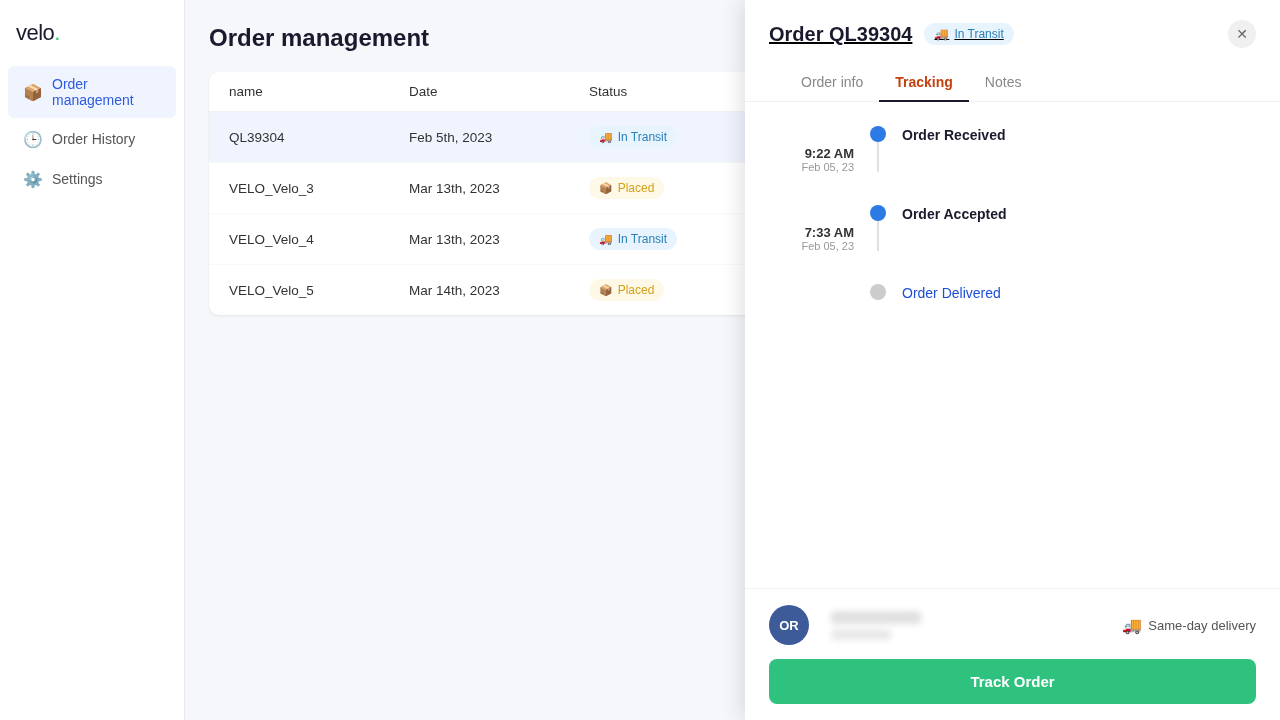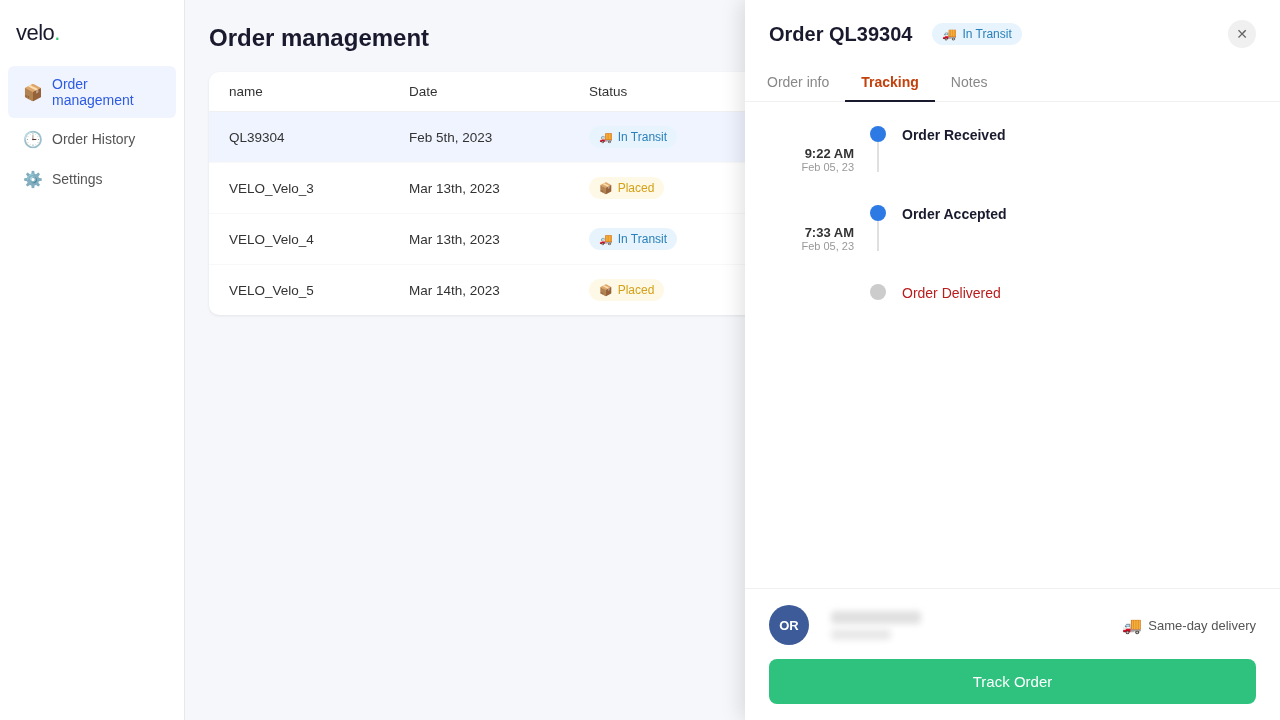--- a/index.html
+++ b/index.html
@@ -144,21 +144,22 @@
     
     .panel-header {
       padding: 20px 24px 0 24px;
       display: flex;
       align-items: center;
       justify-content: space-between;
     }
     .panel-title-row {
       display: flex;
       align-items: center;
-      gap: 20px;
+      gap: 12px;
+      text-decoration: underline;
     }
     .panel-title {
       font-size: 20px;
       font-weight: 700;
       color: #1a1a2e;
     }
     .transit-badge {
       display: inline-flex;
       align-items: center;
       gap: 5px;
@@ -179,21 +180,21 @@
       display: flex;
       align-items: center;
       justify-content: center;
       font-size: 14px;
       color: #666;
     }
 
     
     .panel-tabs {
       display: flex;
-      padding: 0 6px;
+      padding: 0 40px;
       margin-top: 16px;
       border-bottom: 1px solid #f0f0f0;
     }
     .panel-tab {
       padding: 10px 16px;
       font-size: 14px;
       color: #888;
       cursor: pointer;
       border-bottom: 2px solid transparent;
       margin-bottom: -1px;
@@ -258,21 +259,21 @@
       background: #e0e0e0;
       flex: 1;
       min-height: 30px;
     }
     .timeline-label {
       font-size: 14px;
       padding-top: 0;
       line-height: 1.4;
     }
     .label-active { color: #1a1a2e; font-weight: 600; }
-    .label-inactive { color: #b91c1c; }
+    .label-inactive { color: #1d4ed8; }
 
     
     .panel-footer {
       padding: 16px 24px;
       border-top: 1px solid #f0f0f0;
     }
     .customer-row {
       display: flex;
       align-items: center;
       justify-content: space-between;
@@ -322,21 +323,21 @@
     }
     .delivery-icon { font-size: 16px; }
     .track-btn {
       width: 100%;
       padding: 14px;
       background: #2ec27e;
       color: #fff;
       border: none;
       border-radius: 8px;
       font-size: 15px;
-      font-weight: 400;
+      font-weight: 700;
       cursor: pointer;
       text-align: center;
     }
   </style>
 </head>
 <body>
 
 <div class="sidebar">
   <div class="sidebar-logo">
     <span class="logo-text">

